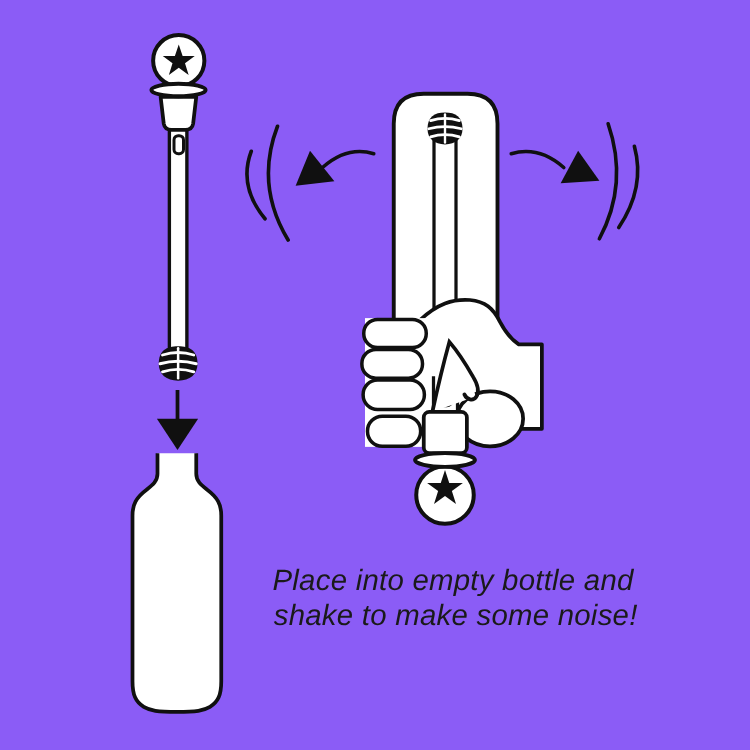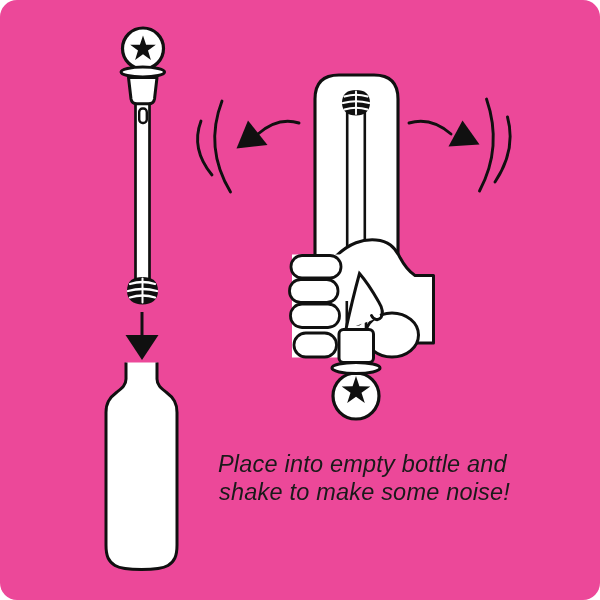--- a/index.html
+++ b/index.html
@@ -1,17 +1,17 @@
 <!DOCTYPE html>
 <html><head>
 <meta charset="utf-8">
 <style>
   html,body{margin:0;padding:0;background:#ffffff;}
-  .stage{position:relative;width:600px;height:600px;background:#ec4899;overflow:hidden;
-         font-family:"Liberation Sans", sans-serif;border-radius:17px;}
+  .stage{position:relative;width:600px;height:600px;background:#8b5cf6;overflow:hidden;
+         font-family:"Liberation Sans", sans-serif;}
   svg{display:block;}
   .ink{stroke:#101010;fill:none;}
   .fillwhite{fill:#ffffff;}
   .solid{fill:#101010;stroke:none;}
   .caption{font-family:"Liberation Sans", sans-serif;font-style:italic;font-size:23.5px;
            fill:#1a1a1a;letter-spacing:0.2px;}
 </style>
 </head>
 <body>
 

